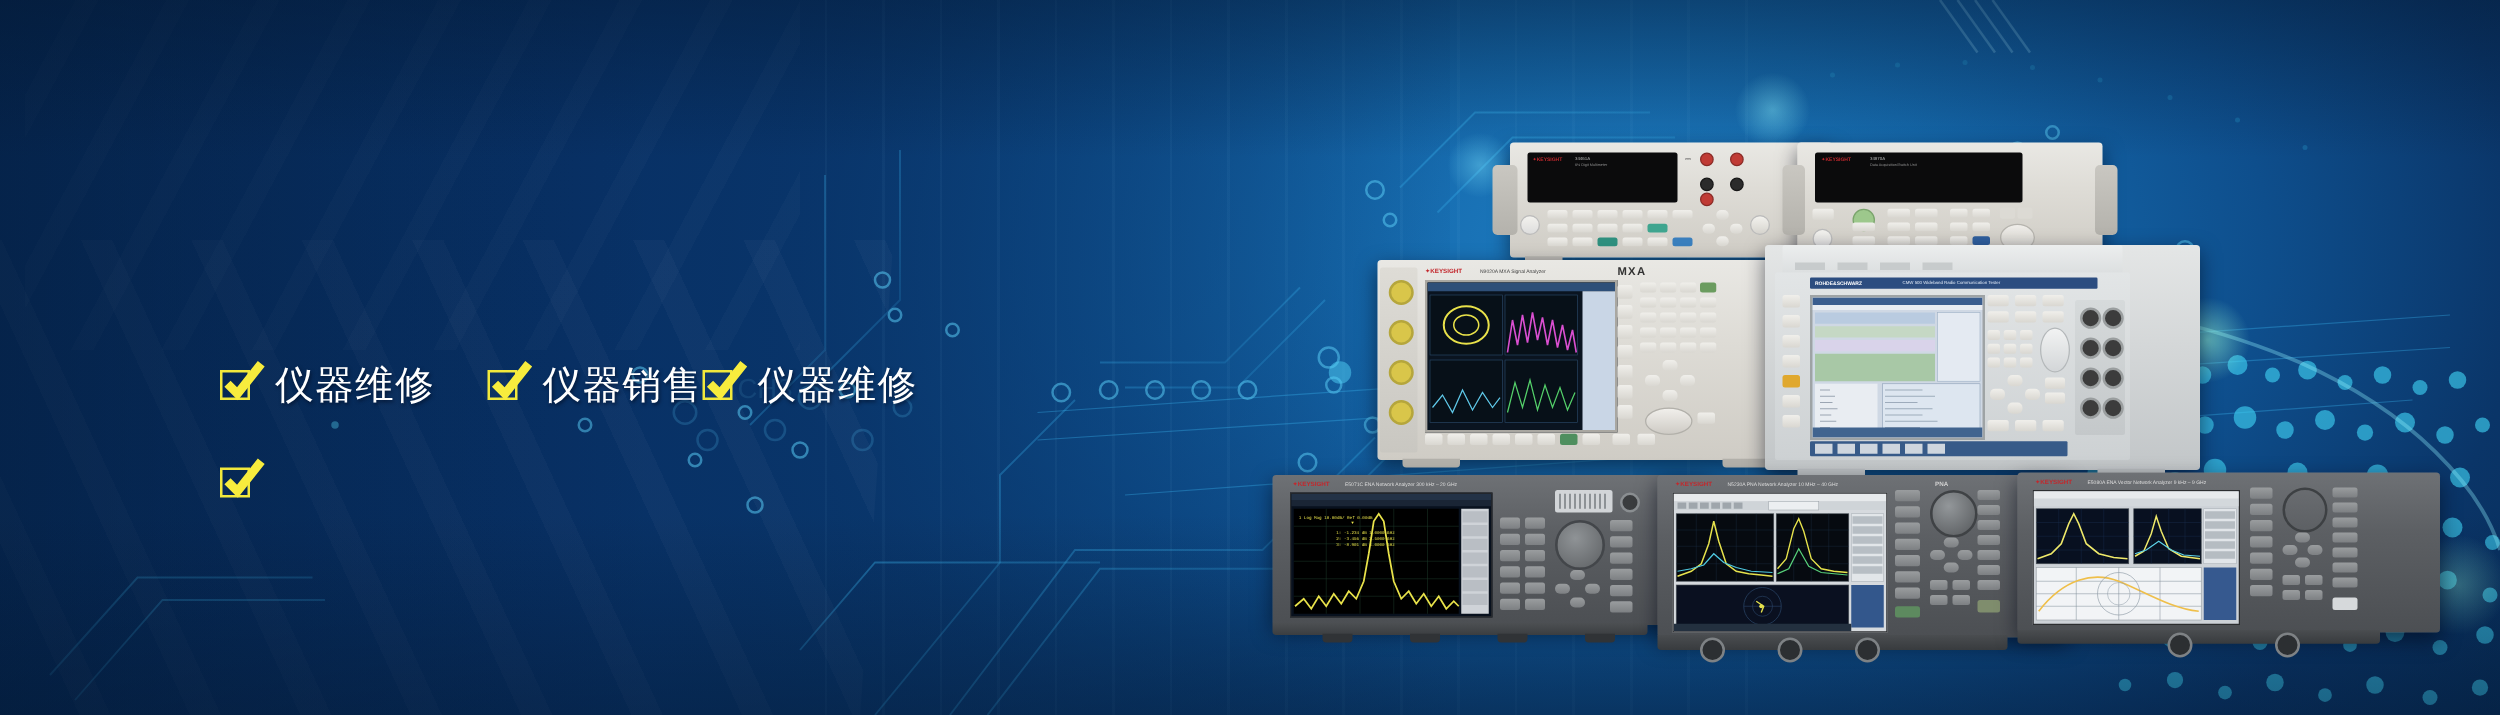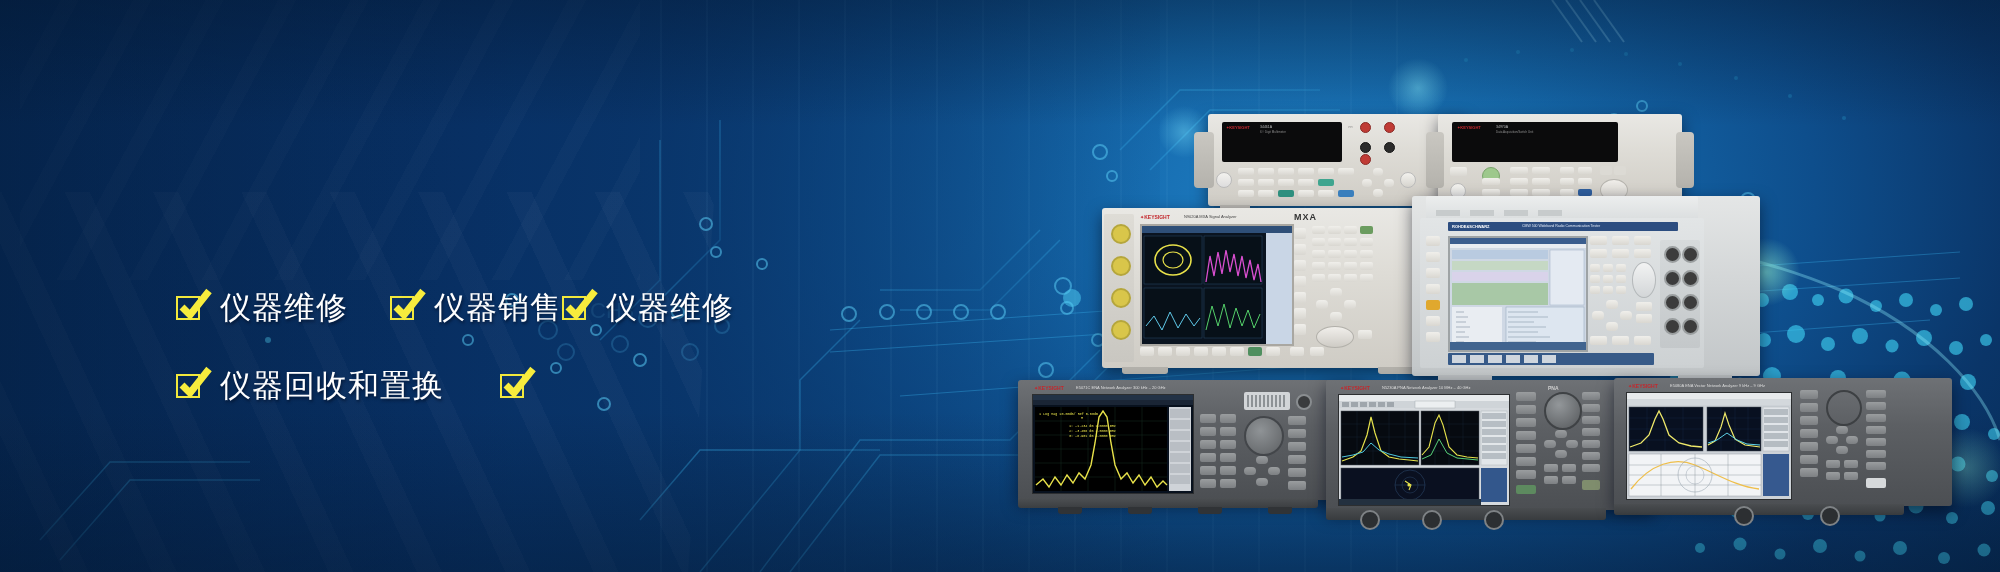--- a/index.html
+++ b/index.html
@@ -842,29 +842,20 @@
             <span class="sq"></span>
             <svg class="tick" viewBox="0 0 40 40">
                 <path d="M7 21 L15 29 L34 5" fill="none" stroke="#f7ec3d" stroke-width="7" stroke-linecap="butt" stroke-linejoin="miter"></path>
               </svg>
           </span>
           <span class="lbl">仪器维修</span>
         </div>
       </div>
 
       <div class="row">
-        <div class="item" style="margin-right:56px;">
-          <span class="cbox">
-            <span class="sq"></span>
-            <svg class="tick" viewBox="0 0 40 40">
-                <path d="M7 21 L15 29 L34 5" fill="none" stroke="#f7ec3d" stroke-width="7" stroke-linecap="butt" stroke-linejoin="miter"></path>
-              </svg>
-          </span>
-          <span class="lbl">仪器回收和置换</span>
-        </div>
         <div class="item">
           <span class="cbox">
             <span class="sq"></span>
             <svg class="tick" viewBox="0 0 40 40">
                 <path d="M7 21 L15 29 L34 5" fill="none" stroke="#f7ec3d" stroke-width="7" stroke-linecap="butt" stroke-linejoin="miter"></path>
               </svg>
           </span>
         </div>
       </div>
 

